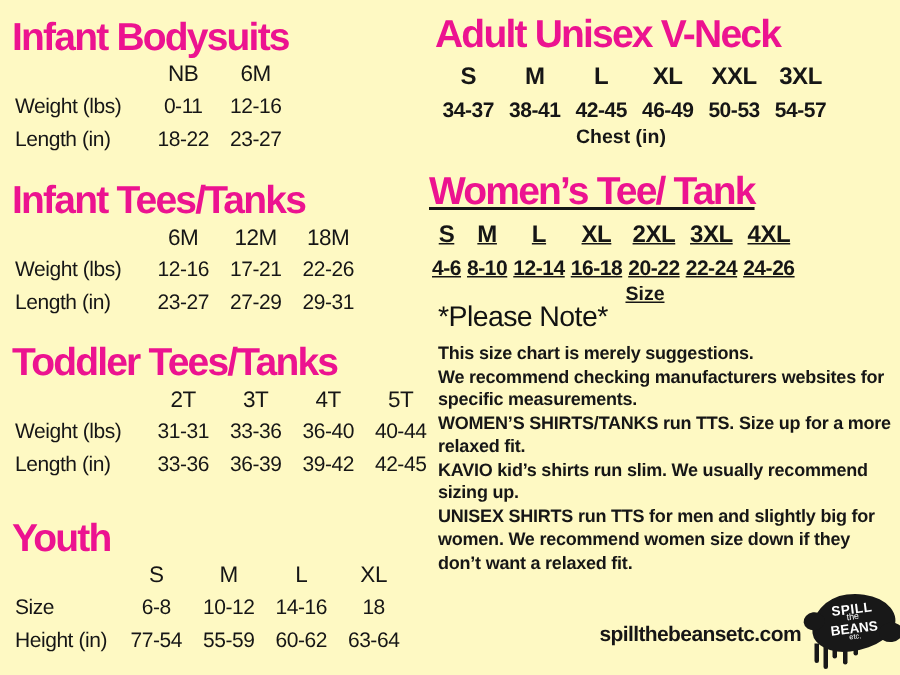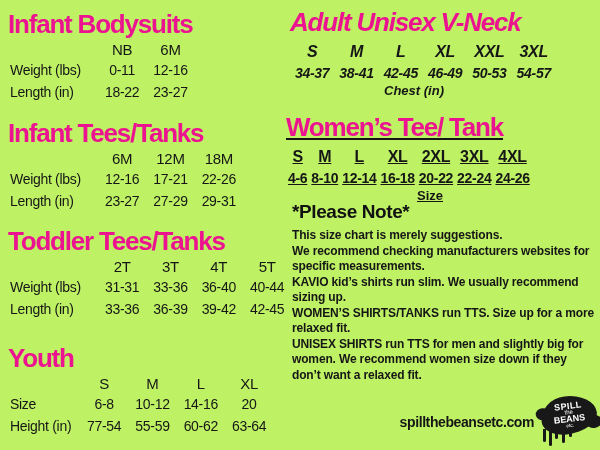--- a/index.html
+++ b/index.html
@@ -1,39 +1,39 @@
 <!DOCTYPE html>
 <html><head>
 <meta charset="utf-8">
 <style>
   * { box-sizing: border-box; margin: 0; padding: 0; }
   html, body { background: #ffffff; }
   .page {
     position: relative;
     width: 600px;
     height: 450px;
-    background: #bef264;
+    background: #fef9c3;
     font-family: "Liberation Sans", "DejaVu Sans", sans-serif;
     color: #161616;
     overflow: hidden;
   }
   .heading {
     font-size: 26px;
     font-weight: bold;
     color: #EC1390;
     letter-spacing: -1.2px;
     white-space: nowrap;
     line-height: 1.12;
   }
   .sec { position: absolute; }
   .sec-ib  { left: 8px;   top: 10px; }
   .sec-it  { left: 8px;   top: 119px; }
   .sec-tt  { left: 8px;   top: 227px; }
   .sec-y   { left: 8px;   top: 344px; }
-  .sec-auv { left: 290px; top: 8px;   width: 306px; font-style: italic; }
+  .sec-auv { left: 290px; top: 8px;   width: 306px; }
   .sec-wt  { left: 286px; top: 113px; width: 312px; text-decoration: underline; }
   .sec-note{ left: 292px; top: 201px; width: 306px; }
 
   
   .sizetable { display: table; font-weight: normal; letter-spacing: -0.3px; margin-top: 2px; }
   .trow  { display: table-row; }
   .tlabel{ display: table-cell; font-size: 14px; padding: 3px 6px 3px 2px; white-space: nowrap; vertical-align: middle; }
   .tcell { display: table-cell; font-size: 14px; text-align: center; padding: 3px 7px; white-space: nowrap; vertical-align: middle; }
   .tcell.th { font-size: 15px; padding-top: 0; padding-bottom: 1px; }
   .sec-ib .tlabel, .sec-it .tlabel, .sec-tt .tlabel { min-width: 90px; }
@@ -43,21 +43,21 @@
   .strip { display: flex; justify-content: flex-start; font-weight: bold; letter-spacing: -0.3px; margin-top: 6px; }
   .strip .scol { text-align: center; padding: 0 5px; }
   .strip.wt-strip .scol { padding: 0 2px; }
   .sh { font-size: 16px; }
   .sv { font-size: 14px; margin-top: 4px; white-space: nowrap; }
   .strip-footer { font-size: 13px; font-weight: bold; text-align: center; margin-top: 2px; }
   .auv-footer { padding-right: 58px; }
   .wt-footer  { padding-right: 24px; }
 
   
-  .note-title { font-size: 19px; font-weight: bold; letter-spacing: -0.4px; margin-bottom: 5px; color:#111; }
+  .note-title { font-size: 19px; font-weight: normal; letter-spacing: -0.4px; margin-bottom: 5px; color:#111; }
   .note-line  { font-size: 12px; font-weight: bold; line-height: 15.5px; letter-spacing: -0.15px; }
 
   .website {
     position: absolute; top: 414px; right: 66px;
     font-size: 14px; font-weight: bold; letter-spacing: -0.4px;
   }
 
   
   .logo { position: absolute; top: 396px; right: 2px; width: 62px; height: 54px; }
   .logo-blob {
@@ -173,21 +173,21 @@
           <div class="tcell th">S</div>
           <div class="tcell th">M</div>
           <div class="tcell th">L</div>
           <div class="tcell th">XL</div>
         </div>
         <div class="trow">
           <div class="tlabel">Size</div>
           <div class="tcell">6-8</div>
           <div class="tcell">10-12</div>
           <div class="tcell">14-16</div>
-          <div class="tcell">20</div>
+          <div class="tcell">18</div>
         </div>
         <div class="trow">
           <div class="tlabel">Height (in)</div>
           <div class="tcell">77-54</div>
           <div class="tcell">55-59</div>
           <div class="tcell">60-62</div>
           <div class="tcell">63-64</div>
         </div>
       </div>
   </div>
@@ -256,22 +256,22 @@
         </div>
       </div>
     <div class="strip-footer wt-footer">Size</div>
   </div>
 
   <div class="sec sec-note">
     <div class="note-title">*Please Note*</div>
     <div class="note-body">
         <div class="note-line">This size chart is merely suggestions.</div>
         <div class="note-line">We recommend checking manufacturers websites for specific measurements.</div>
+        <div class="note-line"><b class="">WOMEN’S SHIRTS/TANKS</b> run TTS. Size up for a more relaxed fit.</div>
         <div class="note-line"><b class="">KAVIO</b> kid’s shirts run slim. We usually recommend sizing up.</div>
-        <div class="note-line"><b class="">WOMEN’S SHIRTS/TANKS</b> run TTS. Size up for a more relaxed fit.</div>
         <div class="note-line"><b class="">UNISEX SHIRTS</b> run TTS for men and slightly big for women. We recommend women size down if they don’t want a relaxed fit.</div>
       </div>
   </div>
 
   <div class="website">spillthebeansetc.com</div>
 
   <div class="logo">
     <div class="logo-blob">
       <div class="logo-line1">SPILL</div>
       <div class="logo-line2">the</div>

